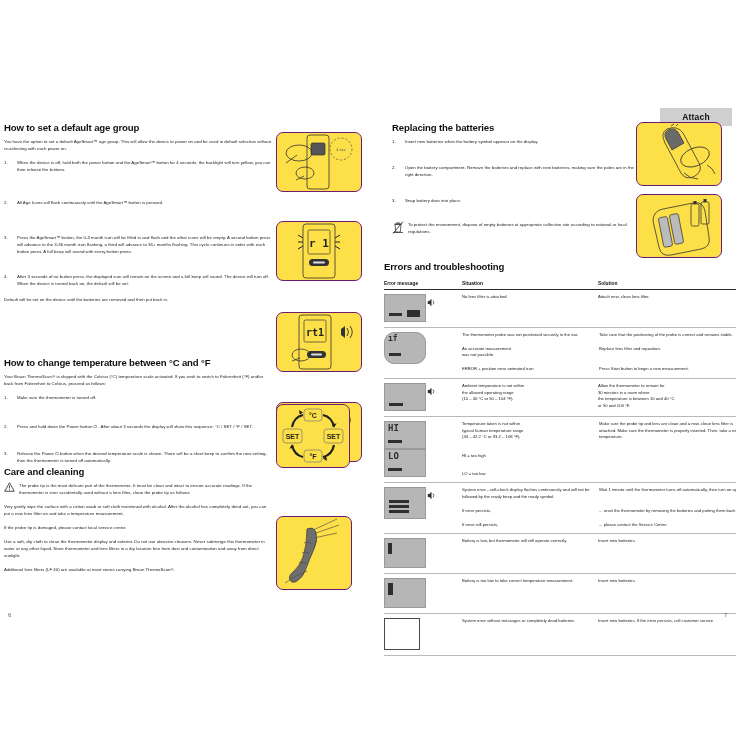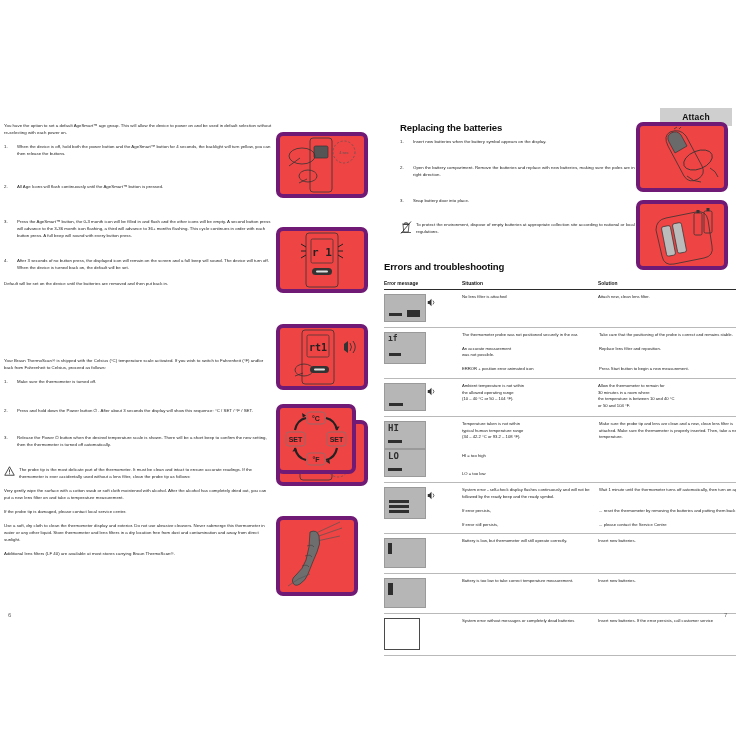--- a/index.html
+++ b/index.html
@@ -102,30 +102,30 @@
   .blk { position: absolute; }
   #blk-age      { left: 0;   top: 18px;  width: 272px; }
   #blk-cf       { left: 0;   top: 253px; width: 272px; }
   #blk-care     { left: 0;   top: 362px; width: 272px; }
 
   
   .illus-col { position: absolute; left: 272px; width: 84px; }
 
   
   .ibox {
-    border: 4px solid #701a75;
+    border: 1px solid #701a75;
     border-radius: 7px;
-    background: #ef4444;
+    background: #fde047;
     position: relative;
     overflow: hidden;
   }
   .ibox svg { display: block; width: 100%; height: 100%; }
 
   
-  #blk-batt  { position: absolute; left: 16px; top: 18px; width: 250px; }
+  #blk-batt  { position: absolute; left: 8px; top: 18px; width: 250px; }
   #blk-err   { position: absolute; left: 0; top: 157px; width: 348px; }
   .batt-illus { position: absolute; left: 252px; top: 18px; width: 84px; }
 
   
   table.err {
     width: 348px;
     border-collapse: collapse;
     table-layout: fixed;
   }
   table.err th {
@@ -194,20 +194,21 @@
 
 <div class="spread">
 
   <div class="lang-tab">
     <span>Attach</span>
   </div>
 
   <div class="page page-left">
 
     <div class="blk" id="blk-age">
+      <h2 class="sec">How to set a default age group</h2>
       <div class="intro para text-col">You have the option to set a default AgeSmart™ age group. This will allow the device to power on and be used in default selection without re-selecting with each power on.</div>
 
       <ul class="steps">
         <li class="step" style="margin-bottom:26px;">
           <span class="step-num">1.</span>
           <span class="step-text">When the device is off, hold both the power button and the AgeSmart™ button for 4 seconds, the backlight will turn yellow, you can then release the buttons.</span>
         </li>
         <li class="step" style="margin-bottom:28px;">
           <span class="step-num">2.</span>
           <span class="step-text">All Age Icons will flash continuously until the AgeSmart™ button is pressed.</span>
@@ -219,39 +220,41 @@
         <li class="step" style="margin-bottom:9px;">
           <span class="step-num">4.</span>
           <span class="step-text">After 3 seconds of no button press, the displayed icon will remain on the screen and a full beep will sound. The device will turn off. When the device is turned back on, the default will be set.</span>
         </li>
       </ul>
 
       <div class="para text-col">Default will be set on the device until the batteries are removed and then put back in.</div>
     </div>
 
     <div class="blk" id="blk-cf">
+      <h2 class="sec">How to change temperature between °C and °F</h2>
       <div class="intro para text-col">Your Braun ThermoScan® is shipped with the Celsius (°C) temperature scale activated. If you wish to switch to Fahrenheit (°F) and/or back from Fahrenheit to Celsius, proceed as follows:</div>
 
       <ul class="steps">
         <li class="step" style="margin-bottom:22px;">
           <span class="step-num">1.</span>
           <span class="step-text">Make sure the thermometer is turned off.</span>
         </li>
         <li class="step" style="margin-bottom:20px;">
           <span class="step-num">2.</span>
           <span class="step-text">Press and hold down the Power button ⏻ . After about 3 seconds the display will show this sequence: °C / SET / °F / SET.</span>
         </li>
         <li class="step">
           <span class="step-num">3.</span>
           <span class="step-text">Release the Power ⏻ button when the desired temperature scale is shown. There will be a short beep to confirm the new setting, then the thermometer is turned off automatically.</span>
         </li>
       </ul>
     </div>
 
     <div class="blk" id="blk-care">
+      <h2 class="sec">Care and cleaning</h2>
 
       <div class="note-row">
         <svg class="tri-warn" viewBox="0 0 22 20">
           <path d="M11 1.5 L20.5 18.5 L1.5 18.5 Z" fill="none" stroke="#222" stroke-width="1.6"></path>
           <line x1="11" y1="7" x2="11" y2="13" stroke="#222" stroke-width="1.6"></line>
           <circle cx="11" cy="15.6" r="1" fill="#222"></circle>
         </svg>
         <div class="note-body para" style="width:252px;margin-bottom:0">The probe tip is the most delicate part of the thermometer. It must be clean and intact to ensure accurate readings. If the thermometer is ever accidentally used without a lens filter, clean the probe tip as follows:</div>
       </div>
 
@@ -438,21 +441,21 @@
                   <path d="M8 3.5 q2.5 2.5 0 5" stroke="#333" stroke-width="1" fill="none"></path>
                 </svg>
               </div>
             </td>
             <td>No lens filter is attached</td>
             <td>Attach new, clean lens filter.</td>
           </tr>
 
           <tr>
             <td class="icon-cell">
-              <div class="lcd" style="height:30px;">
+              <div class="lcd" style="height:30px;border-radius:10px;">
                 <div class="big" style="font-size:8px;">ıf</div>
                 <div class="bar" style="left:4px;top:20px;width:12px;height:3px;"></div>
               </div>
             </td>
             <td colspan="2" style="padding-right:0">
               <div class="pair">
                 <div class="p-l">The thermometer probe was not positioned securely in the ear.</div>
                 <div class="p-r">Take care that the positioning of the probe is correct and remains stable.</div>
               </div>
               <div class="pair sub-line">

